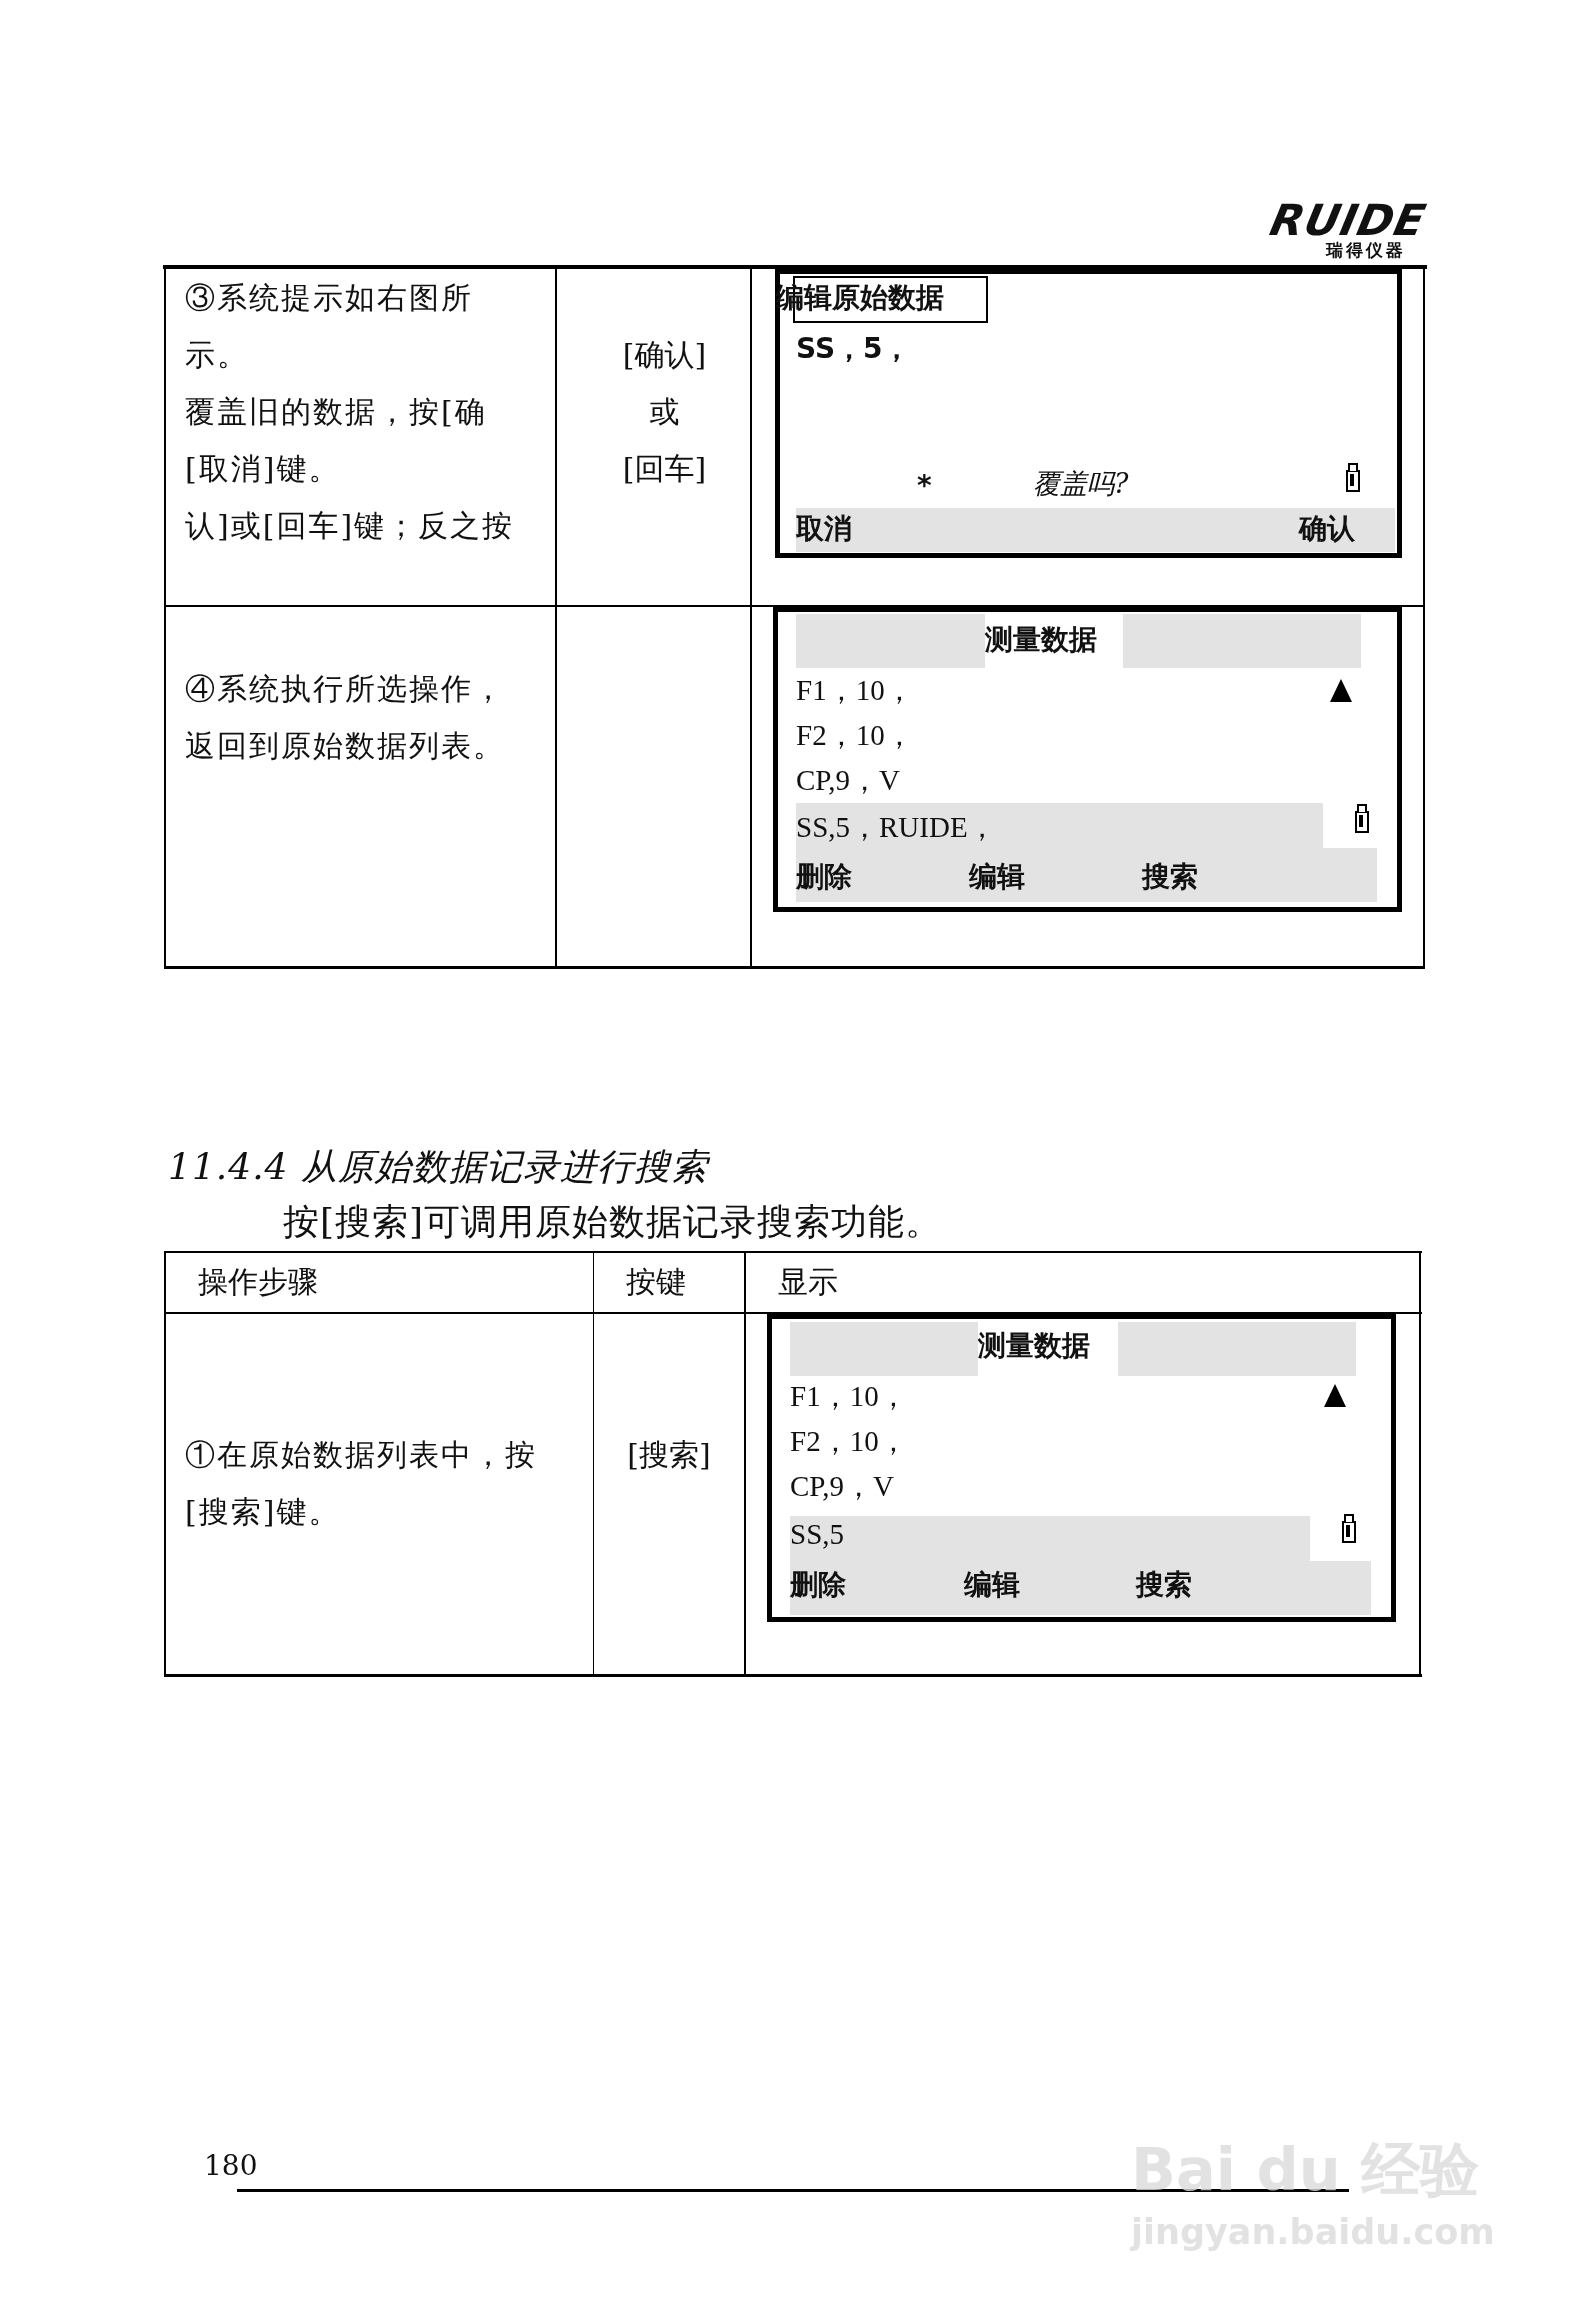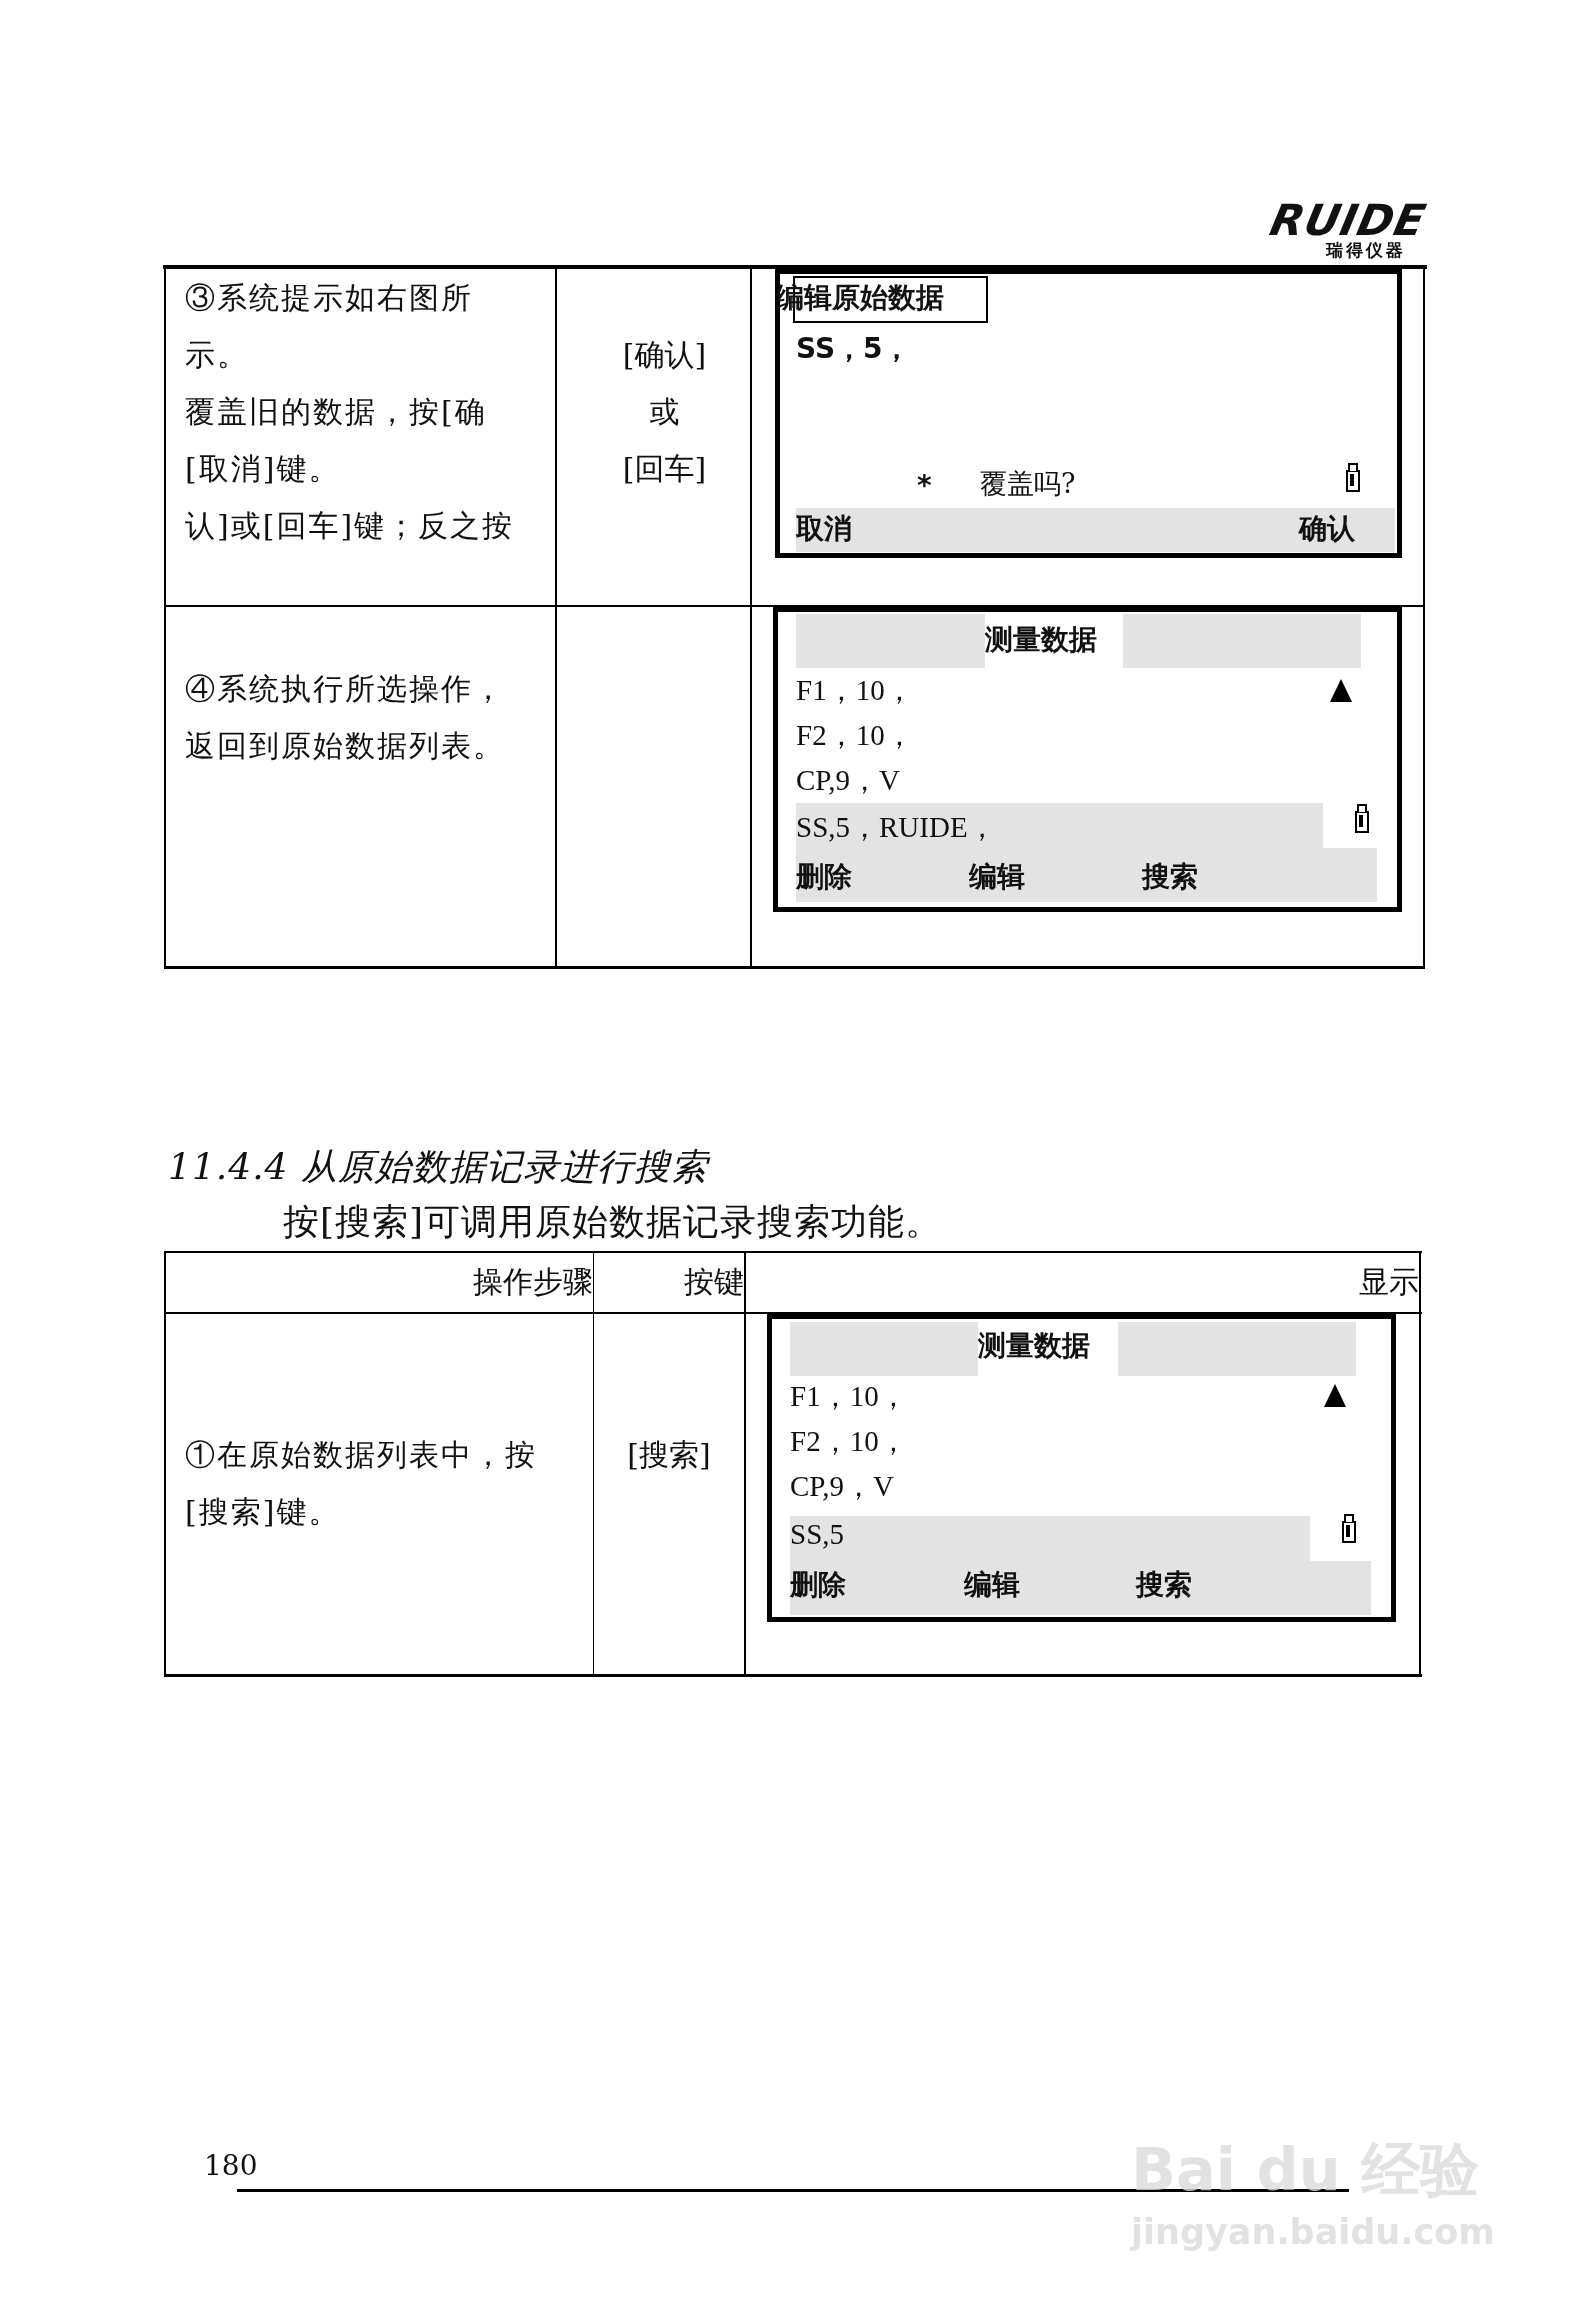--- a/index.html
+++ b/index.html
@@ -20,21 +20,21 @@
   .scr-gray { position:absolute; background:#e3e3e3; }
   .scr-text { position:absolute; font-family:"Liberation Sans Narrow","Liberation Serif",serif; font-size:29px; line-height:39px; white-space:pre; }
   .scr-bold { position:absolute; font-family:"DejaVu Sans","Liberation Sans",sans-serif; font-weight:bold; font-size:28px; line-height:39px; white-space:pre; }
   .title-box { position:absolute; border:2px solid #000; background:#fff; }
   .battery { position:absolute; width:13.7px; height:21.5px; border:2.9px solid #000; box-sizing:border-box; }
   .battery::before { content:""; position:absolute; left:1px; top:-8.8px; width:5.9px; height:5.9px; border:2px solid #000; border-bottom:none; background:#fff; box-sizing:content-box; left:0px; }
   .battery::after { content:""; position:absolute; left:2px; top:2px; width:3.9px; height:11.7px; background:#000; }
   .up-arrow { position:absolute; width:0; height:0; border-left:11.7px solid transparent; border-right:11.7px solid transparent; border-bottom:23.4px solid #000; }
   .section-heading { position:absolute; font-size:36px; font-style:italic; letter-spacing:1px; }
   .section-desc { position:absolute; font-size:36px; letter-spacing:1px; }
-  .header-cell { position:absolute; font-size:30px; line-height:59px; text-align:right; }
+  .header-cell { position:absolute; font-size:30px; line-height:59px; text-align:left;padding-left:32px; }
   .page-num { position:absolute; font-size:28px; }
   .watermark { position:absolute; color:#dcdcdc; font-family:"DejaVu Sans","Liberation Sans",sans-serif; font-weight:bold; }
 </style>
 </head>
 <body>
 
 <div class="abs logo-main" style="left:1271px; top:199px;">RUIDE</div>
 <div class="abs logo-sub" style="left:1326px; top:239px;">瑞得仪器</div>
 
 <div>
@@ -58,21 +58,21 @@
     <div>[确认]</div>
     <div>或</div>
     <div>[回车]</div>
   </div>
 
   <div class="screen" style="left:775px; top:269px; width:627px; height:289px;"></div>
   <div class="title-box" style="left:793px; top:276px; width:191px; height:43px;"></div>
   <div class="scr-bold" style="left:776px; top:278px;text-align:right;">编辑原始数据</div>
   <div class="scr-bold" style="left:796px; top:329px; font-weight:bold;">SS，5，</div>
   <div class="scr-bold" style="left:917px; top:466px;">*</div>
-  <div class="scr-text" style="left:980px; top:464px; font-family:'DejaVu Serif','Liberation Serif',serif; font-size:27px;">覆盖吗?</div>
+  <div class="scr-text" style="left:1033px; top:464px; font-family:'DejaVu Serif','Liberation Serif',serif; font-size:27px;font-style:italic;">覆盖吗?</div>
   <div class="battery" style="left:1346px; top:470px;"></div>
   <div class="scr-gray" style="left:796px; top:508px; width:599px; height:44px;"></div>
   <div class="scr-bold" style="left:796px; top:509px;">取消</div>
   <div class="scr-bold" style="left:1299px; top:509px;">确认</div>
 
   <div class="cell-text" style="left:185px; top:660px; width:366px;">
     <div>④系统执行所选操作，</div>
     <div>返回到原始数据列表。</div>
   </div>
 

